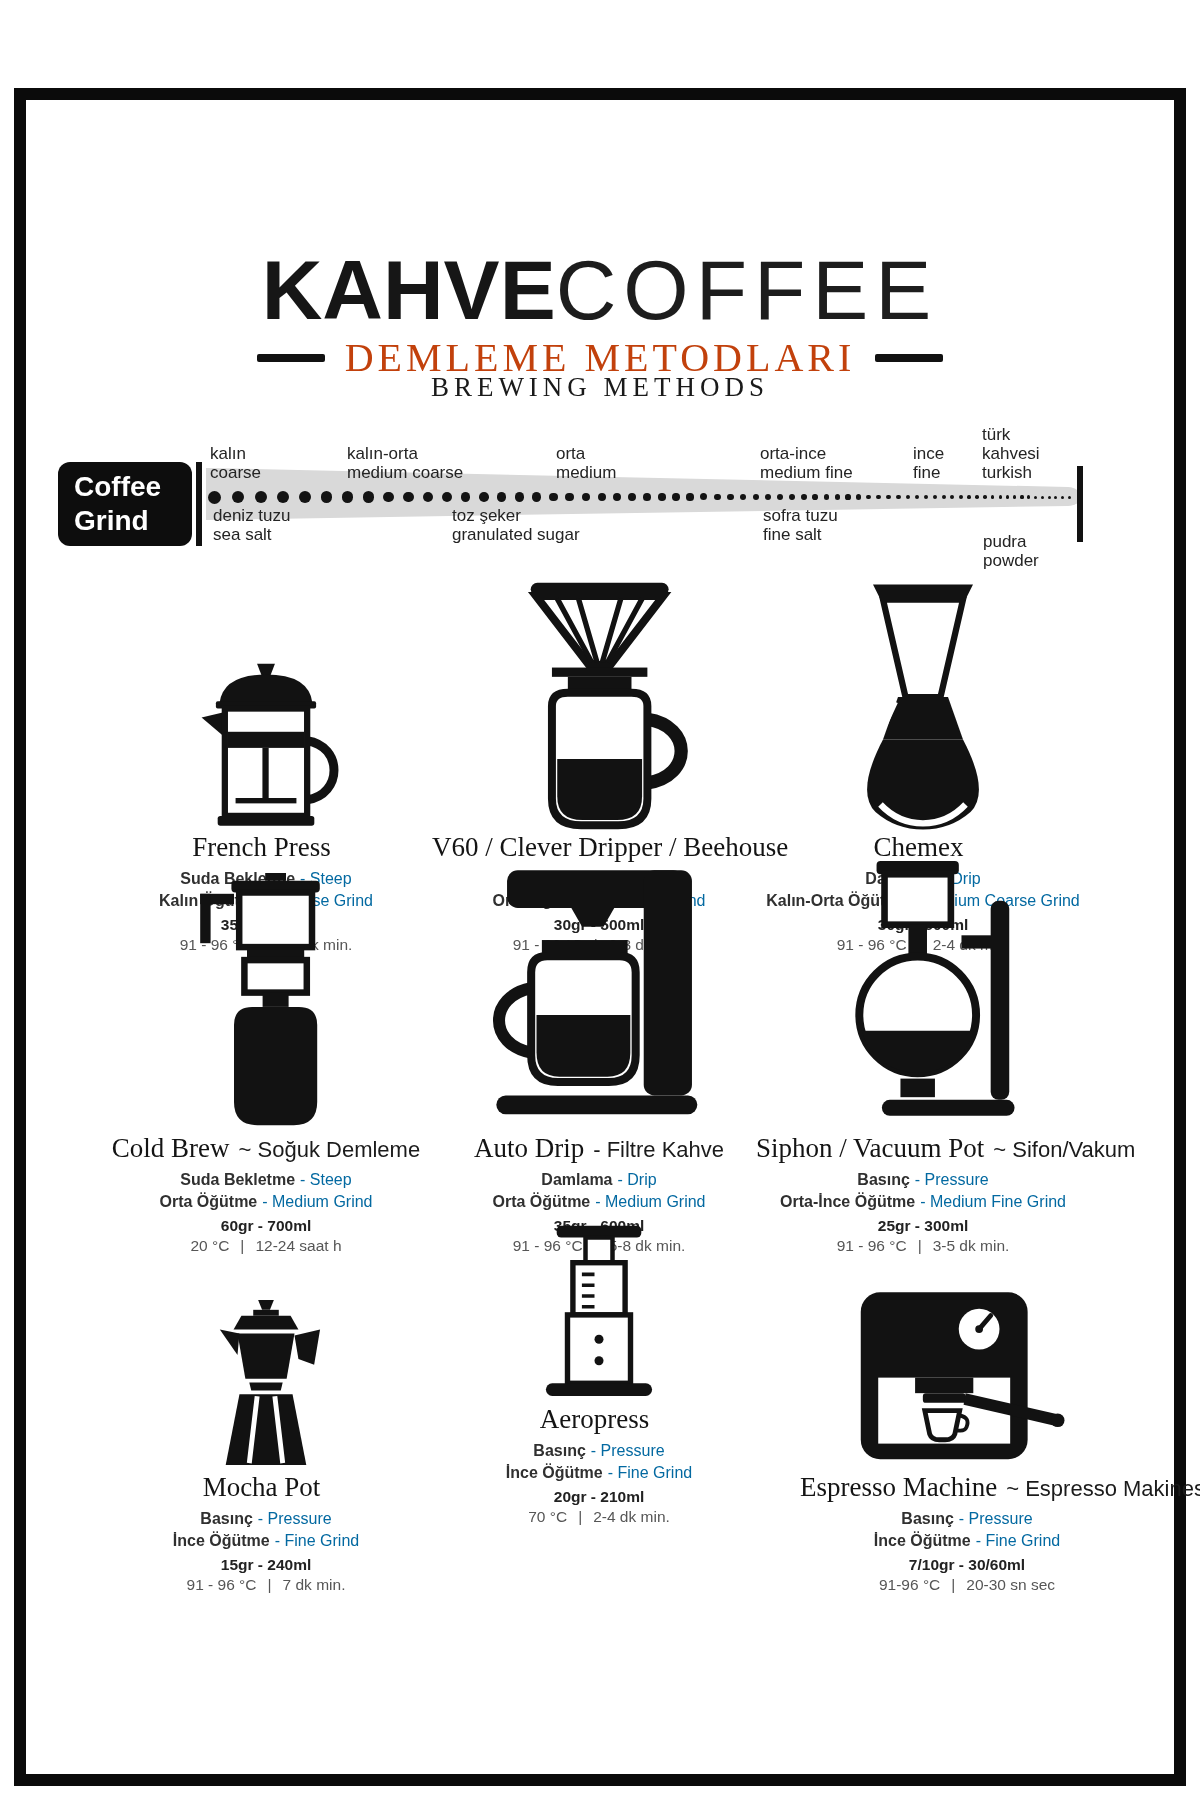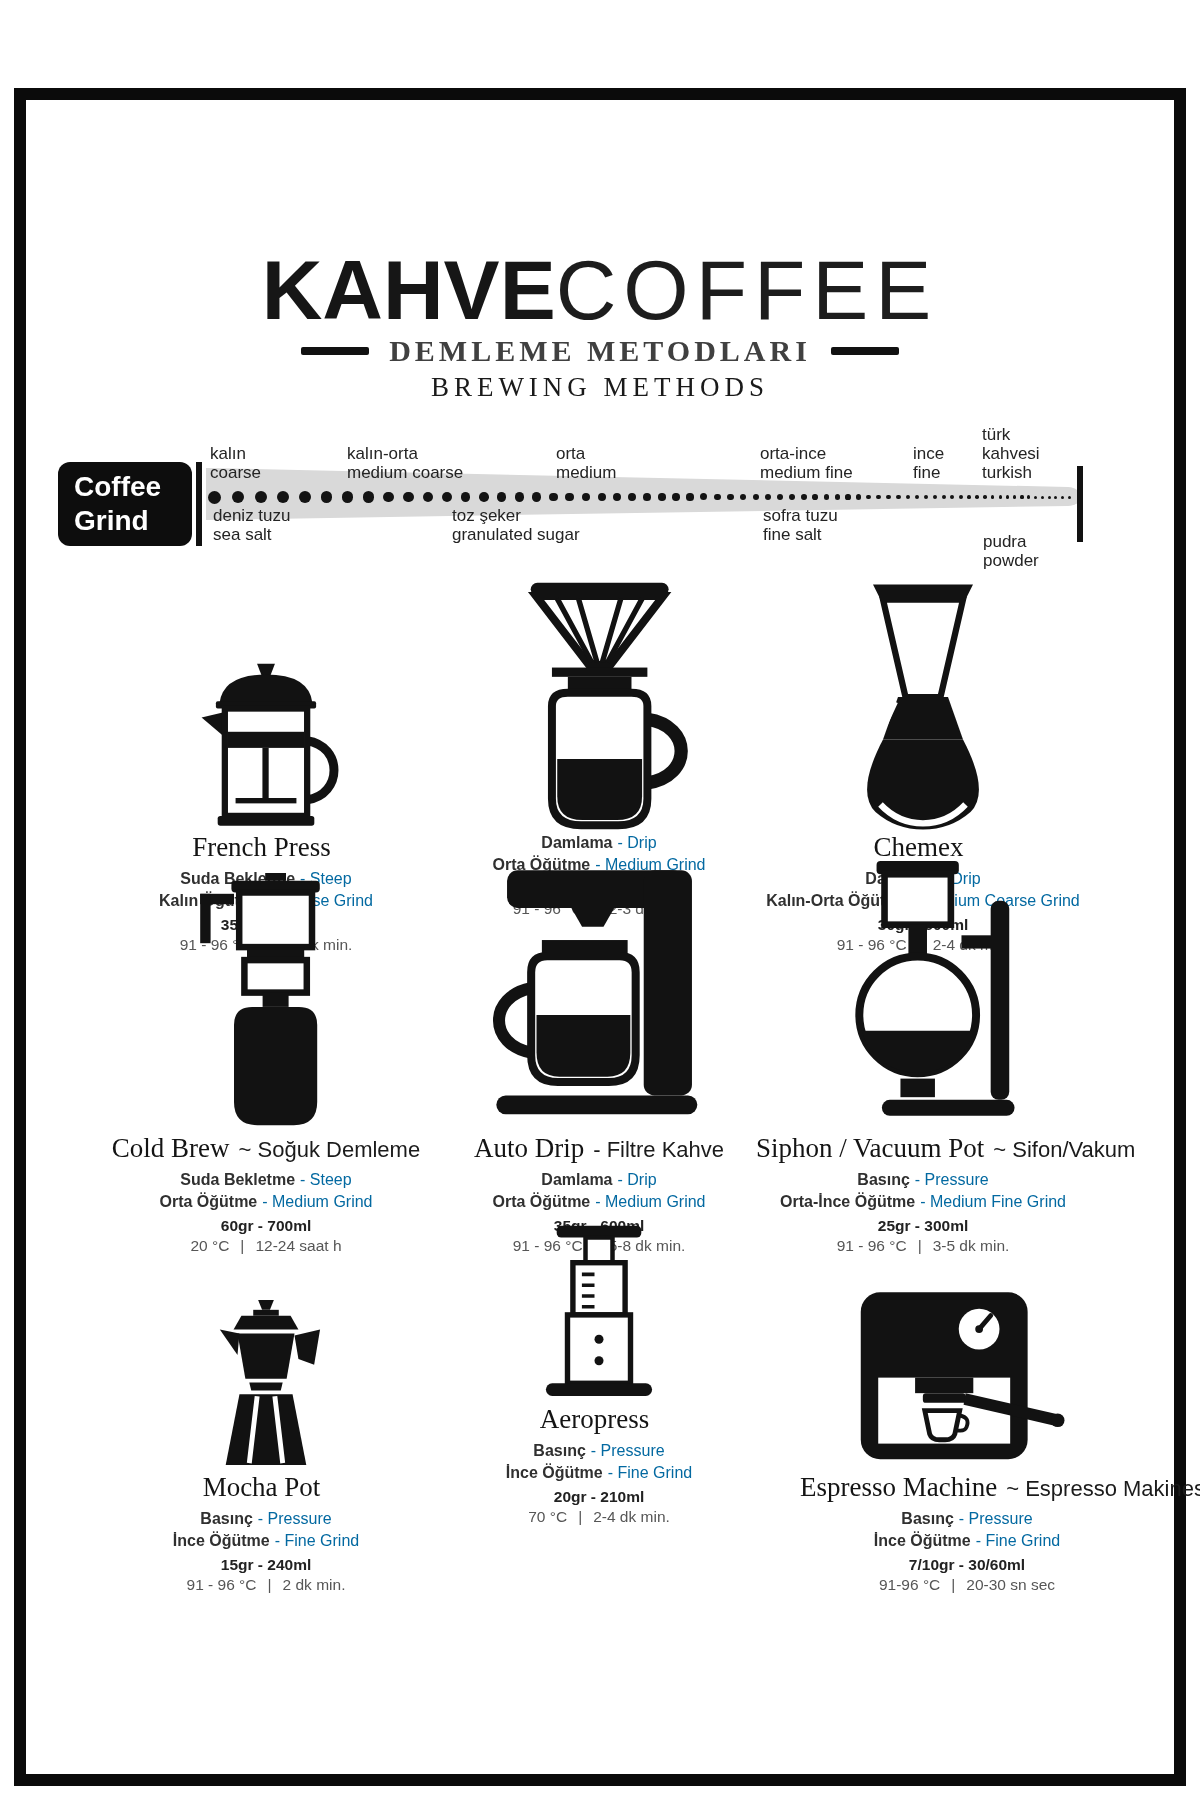--- a/index.html
+++ b/index.html
@@ -7,21 +7,21 @@
     width:1200px;height:1800px;position:relative;background:#ffffff;
     font-family:"Liberation Sans", sans-serif;color:#111;overflow:hidden;
   }
   
   .frame{position:absolute;left:14px;right:14px;top:88px;bottom:14px;border:12px solid #0b0b0b;}
   
   .title{position:absolute;top:248px;left:0;width:100%;text-align:center;font-size:84px;line-height:84px;white-space:nowrap;}
   .title .bold{font-weight:800;letter-spacing:0px;color:#161616;}
   .title .light{font-weight:300;letter-spacing:7px;color:#1d1d1d;}
   .subtitle-row{position:absolute;top:334px;left:0;width:100%;display:flex;justify-content:center;align-items:center;gap:20px;}
-  .subtitle{font-family:"Liberation Serif", serif;font-weight:700;font-size:30px;letter-spacing:4px;color:#404040;white-space:nowrap;}
+  .subtitle{font-family:"Liberation Serif", serif;font-weight:400;font-size:40px;letter-spacing:4px;color:#c2410c;white-space:nowrap;}
   .sub-dash{width:68px;height:8px;background:#111;border-radius:2px;}
   .subtitle-en{position:absolute;top:372px;left:0;width:100%;text-align:center;font-family:"Liberation Serif", serif;font-size:27px;letter-spacing:5px;color:#1a1a1a;}
   
   .grind-box{position:absolute;left:58px;top:462px;width:134px;height:84px;background:#0d0d0d;border-radius:12px;
     color:#fff;font-size:28px;line-height:34px;font-weight:600;padding:8px 0 0 16px;box-sizing:border-box;}
   .vbar{position:absolute;width:6px;background:#111;}
   .band-svg{position:absolute;left:200px;top:458px;}
   .gdots{position:absolute;left:208px;top:485px;width:870px;height:24px;}
   .gdots .dot{position:absolute;background:#131313;border-radius:50%;}
   .glabel{position:absolute;font-size:17px;line-height:19px;color:#242424;white-space:nowrap;}
@@ -204,20 +204,21 @@
       <rect class="ink" x="36" y="2" width="104" height="10" rx="5"></rect>
       <polygon class="holl" points="40,12 136,12 96,64 80,64" stroke-width="6"></polygon>
       <path d="M56 14 L82 62 M72 14 L86 62 M104 14 L90 62 M120 14 L94 62" stroke="#121212" stroke-width="4" fill="none"></path>
       <rect class="ink" x="52" y="66" width="72" height="7"></rect>
       <rect class="ink" x="64" y="73" width="48" height="12"></rect>
       <path d="M124 105 C158 110 158 148 124 153" fill="none" stroke="#121212" stroke-width="10"></path>
       <path class="holl" d="M52 95 Q52 85 64 85 L112 85 Q124 85 124 95 L124 165 Q124 185 102 185 L74 185 Q52 185 52 165 Z" stroke-width="6"></path>
       <path class="ink" d="M56 135 L120 135 L120 163 Q120 181 101 181 L75 181 Q56 181 56 163 Z"></path>
     </svg>
   </div>
+  <div class="m-title"><span>V60 / Clever Dripper / Beehouse</span><span class="alt"></span></div>
   <div class="m-sub"><span class="strong">Damlama</span><span class="light">- Drip</span></div>
   <div class="m-sub"><span class="strong">Orta Öğütme</span><span class="light">- Medium Grind</span></div>
   <div class="m-dose">30gr - 500ml</div>
   <div class="m-temp"><span>91 - 96 °C</span><span class="pipe">|</span><span>2-3 dk min.</span></div>
 </div>
 
 <div class="cell" style="left:756px;top:560px;width:334px;">
   <div class="icon-area" style="height:272px;">
     <svg width="150" height="250" viewBox="0 0 120 200">
       <polygon class="ink" points="20,2 100,2 94,14 26,14"></polygon>
@@ -308,21 +309,21 @@
       <polygon class="ink" points="104,36 130,30 124,66 108,60"></polygon>
       <polygon class="ink" points="58,84 92,84 90,92 60,92"></polygon>
       <polygon class="ink" points="48,96 102,96 116,168 34,168"></polygon>
       <path d="M66 98 L58 166 M84 98 L92 166" stroke="#ffffff" stroke-width="5" fill="none"></path>
     </svg>
   </div>
   <div class="m-title"><span>Mocha Pot</span><span class="alt"></span></div>
   <div class="m-sub"><span class="strong">Basınç</span><span class="light">- Pressure</span></div>
   <div class="m-sub"><span class="strong">İnce Öğütme</span><span class="light">- Fine Grind</span></div>
   <div class="m-dose">15gr - 240ml</div>
-  <div class="m-temp"><span>91 - 96 °C</span><span class="pipe">|</span><span>2 dk min.</span></div>
+  <div class="m-temp"><span>91 - 96 °C</span><span class="pipe">|</span><span>7 dk min.</span></div>
 </div>
 
 <div class="cell" style="left:432px;top:1222px;width:334px;">
   <div class="icon-area" style="height:182px;">
     <svg width="142" height="180" viewBox="0 0 150 200">
       <rect class="ink" x="28" y="2" width="94" height="13" rx="5"></rect>
       <rect class="holl" x="60" y="15" width="30" height="28" stroke-width="5"></rect>
       <rect class="holl" x="46" y="43" width="58" height="58" stroke-width="6"></rect>
       <path d="M56 56 L70 56 M56 68 L70 68 M56 80 L70 80 M56 92 L70 92" stroke="#121212" stroke-width="4"></path>
       <rect class="holl" x="40" y="101" width="70" height="76" stroke-width="6"></rect>

